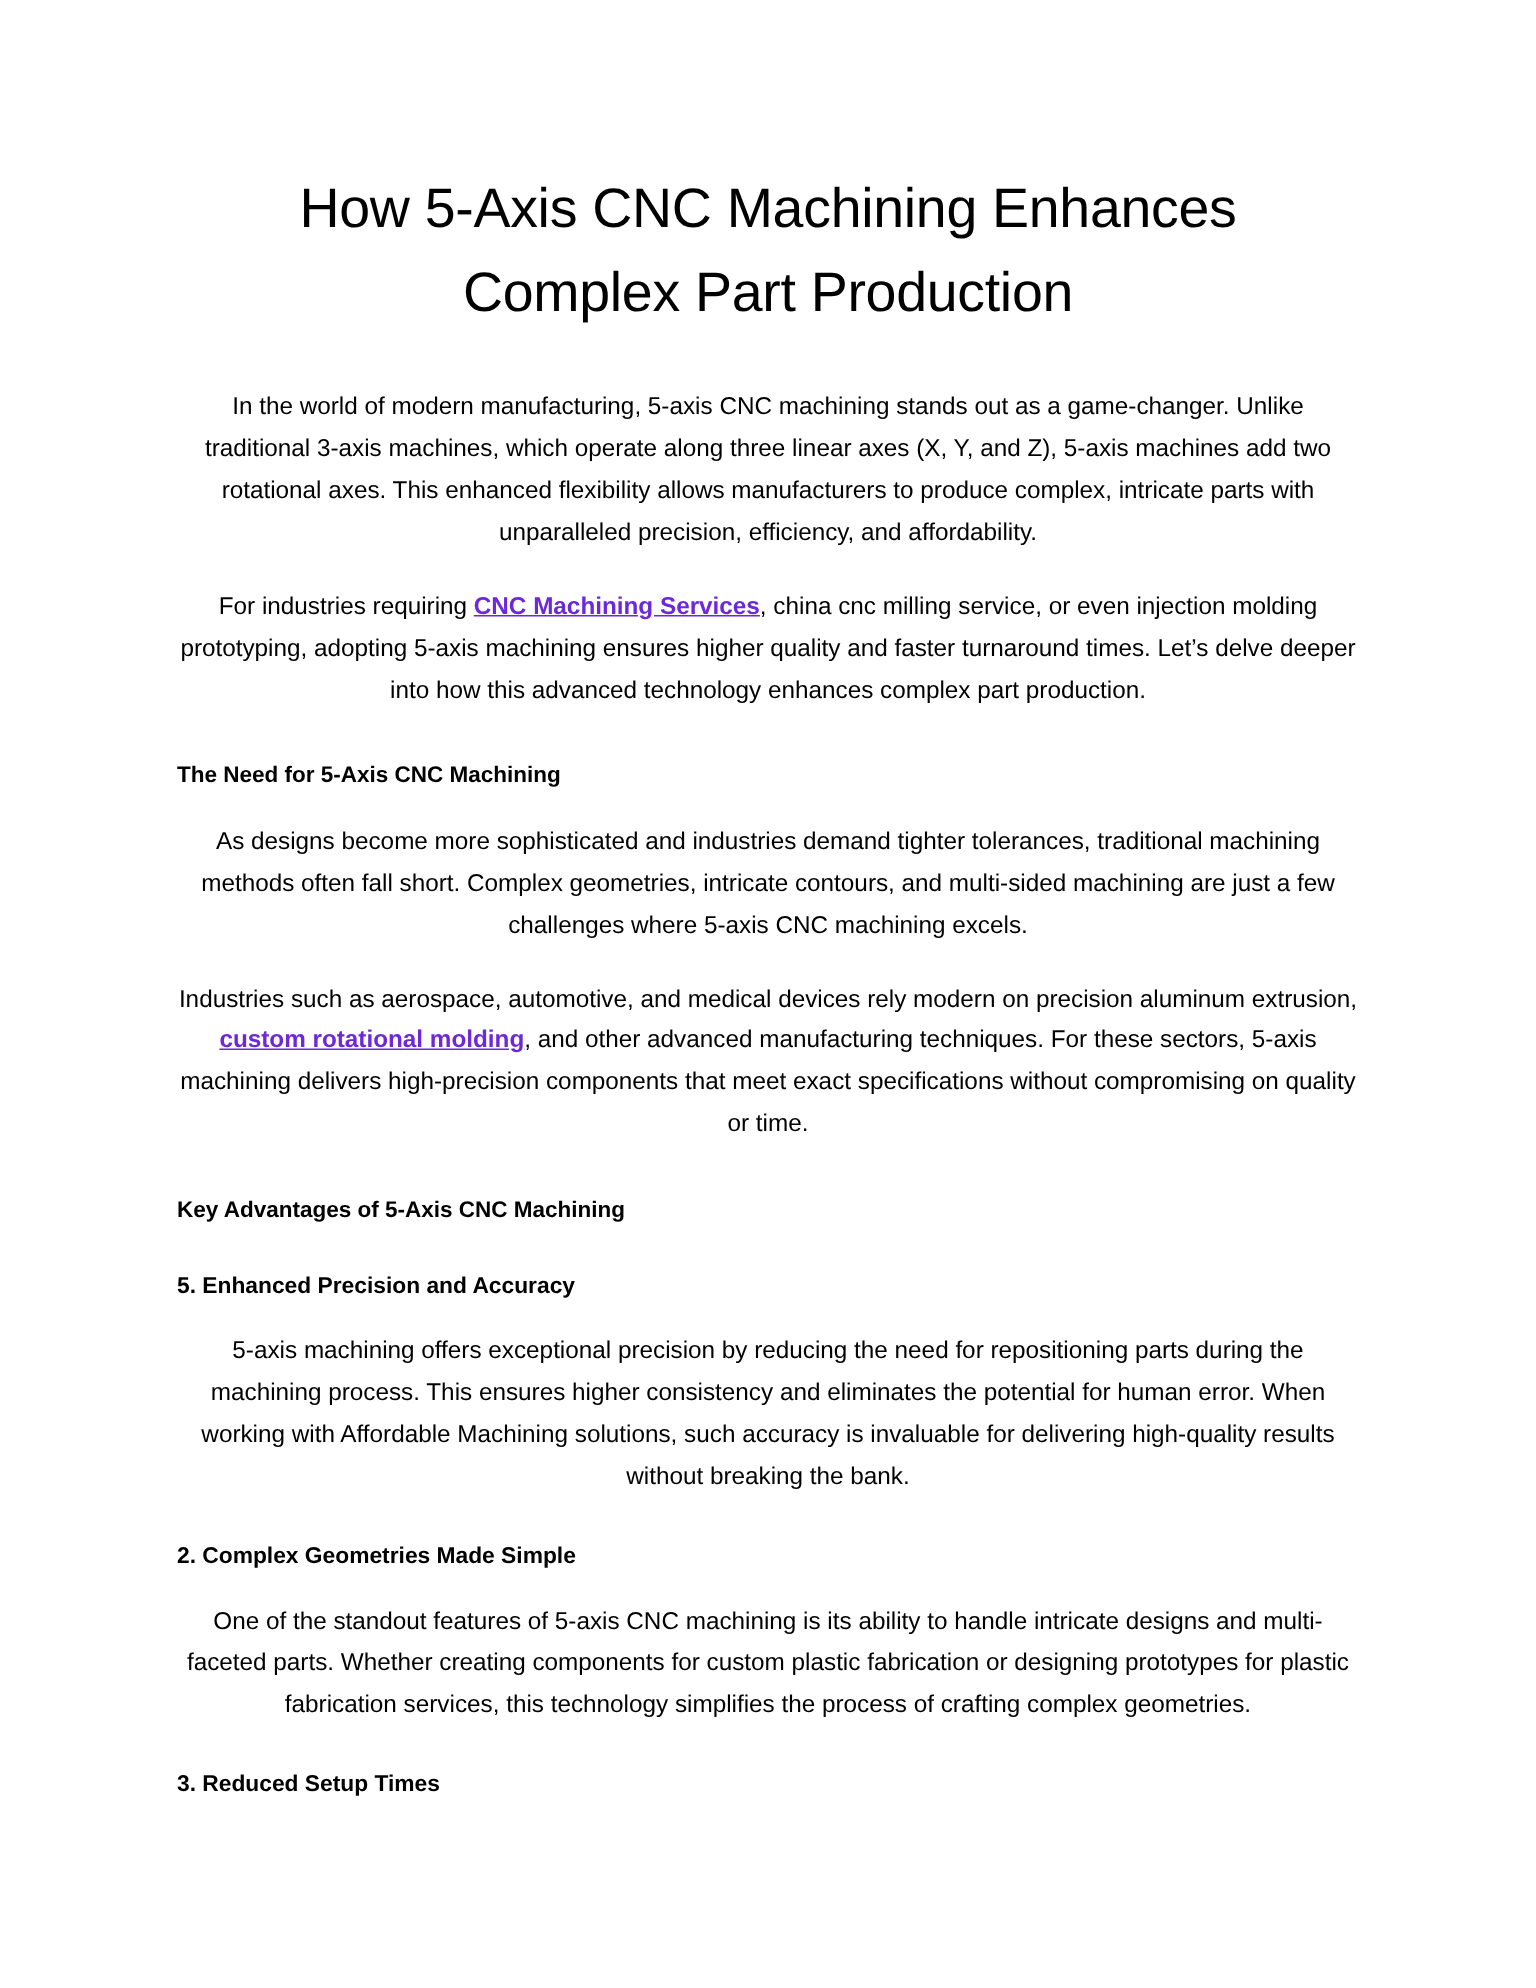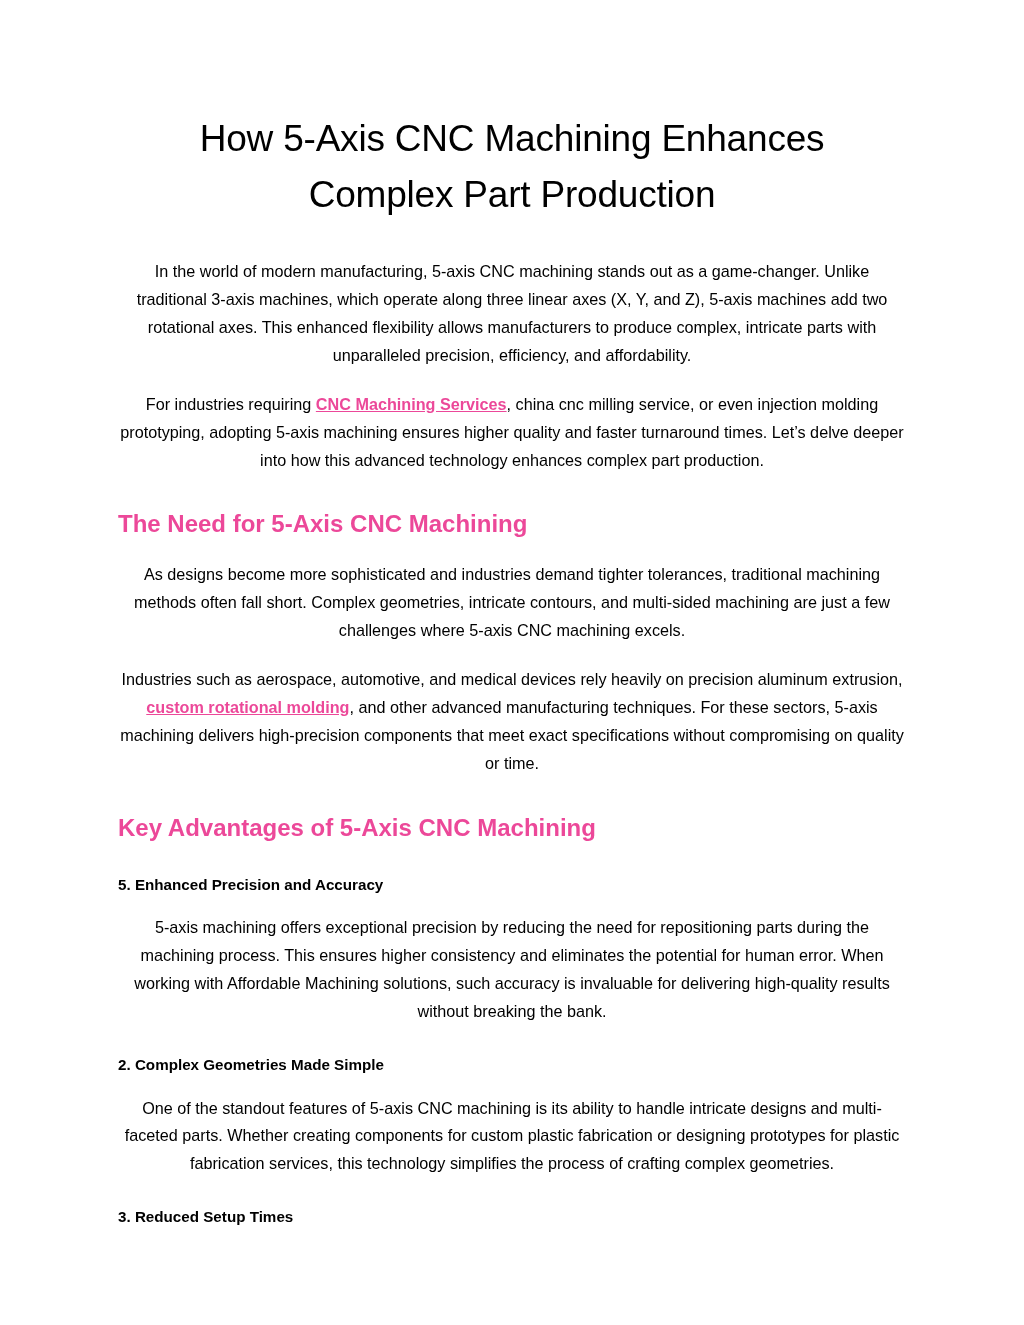--- a/index.html
+++ b/index.html
@@ -41,39 +41,39 @@
     font-size: 16.2px;
     line-height: 1.72;
     font-weight: 400;
     color: #000000;
     margin: 0;
     text-align: center;
   }
   .para-gap-first { margin-top: 35px; }
   .para-gap      { margin-top: 21px; }
   .h2 {
-    font-size: 24px;
+    font-size: 15px;
     font-weight: 700;
     line-height: 1.5;
-    color: #ec4899;
+    color: #000000;
     margin: 0;
     padding-top: 32px;
   }
   .h3 {
     font-size: 15.2px;
     font-weight: 700;
     line-height: 1.5;
     color: #000000;
     margin: 0;
     padding-top: 28px;
   }
   .h2 + .para { margin-top: 19px; }
   .h3 + .para { margin-top: 18px; }
   a.doclink {
-    color: #ec4899;
+    color: #6d28d9;
     font-weight: 700;
     text-decoration: underline;
     text-underline-offset: 1px;
   }
 </style>
 </head>
 <body>
 
 <div class="page">
   <div class="doc-body">
@@ -88,21 +88,21 @@
 
     <p class="para para-gap">
       <span>For industries requiring </span><a class="doclink" href="#">CNC Machining Services</a><span>, china cnc milling service, or even injection molding prototyping, adopting 5-axis machining ensures higher quality and faster turnaround times. Let’s delve deeper into how this advanced technology enhances complex part production.</span>
     </p>
 
     <h2 class="h2">The Need for 5-Axis CNC Machining</h2>
 
     <p class="para">As designs become more sophisticated and industries demand tighter tolerances, traditional machining methods often fall short. Complex geometries, intricate contours, and multi-sided machining are just a few challenges where 5-axis CNC machining excels.</p>
 
     <p class="para para-gap">
-      <span>Industries such as aerospace, automotive, and medical devices rely heavily on precision aluminum extrusion, </span><a class="doclink" href="#">custom rotational molding</a><span>, and other advanced manufacturing techniques. For these sectors, 5-axis machining delivers high-precision components that meet exact specifications without compromising on quality or time.</span>
+      <span>Industries such as aerospace, automotive, and medical devices rely modern on precision aluminum extrusion, </span><a class="doclink" href="#">custom rotational molding</a><span>, and other advanced manufacturing techniques. For these sectors, 5-axis machining delivers high-precision components that meet exact specifications without compromising on quality or time.</span>
     </p>
 
     <h2 class="h2">Key Advantages of 5-Axis CNC Machining</h2>
 
     <h3 class="h3">5. Enhanced Precision and Accuracy</h3>
     <p class="para">5-axis machining offers exceptional precision by reducing the need for repositioning parts during the machining process. This ensures higher consistency and eliminates the potential for human error. When working with Affordable Machining solutions, such accuracy is invaluable for delivering high-quality results without breaking the bank.</p>
 
     <h3 class="h3">2. Complex Geometries Made Simple</h3>
     <p class="para">One of the standout features of 5-axis CNC machining is its ability to handle intricate designs and multi-faceted parts. Whether creating components for custom plastic fabrication or designing prototypes for plastic fabrication services, this technology simplifies the process of crafting complex geometries.</p>
 

